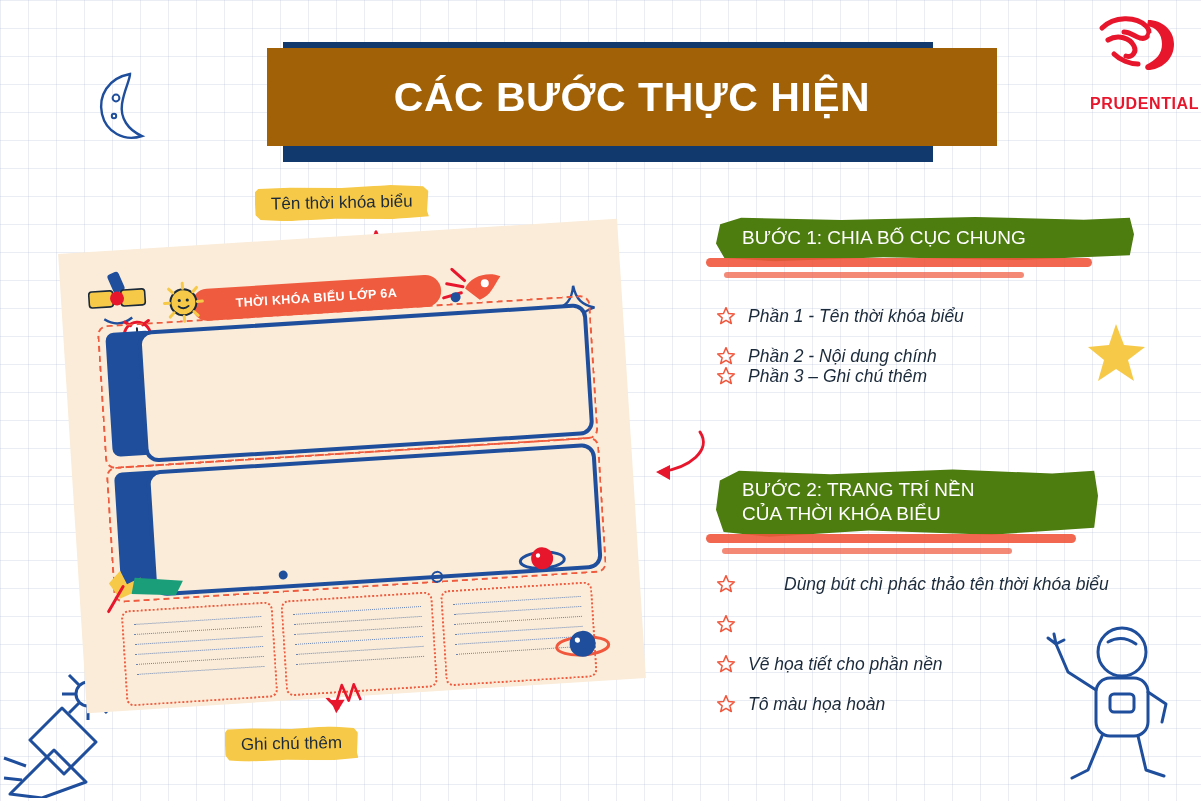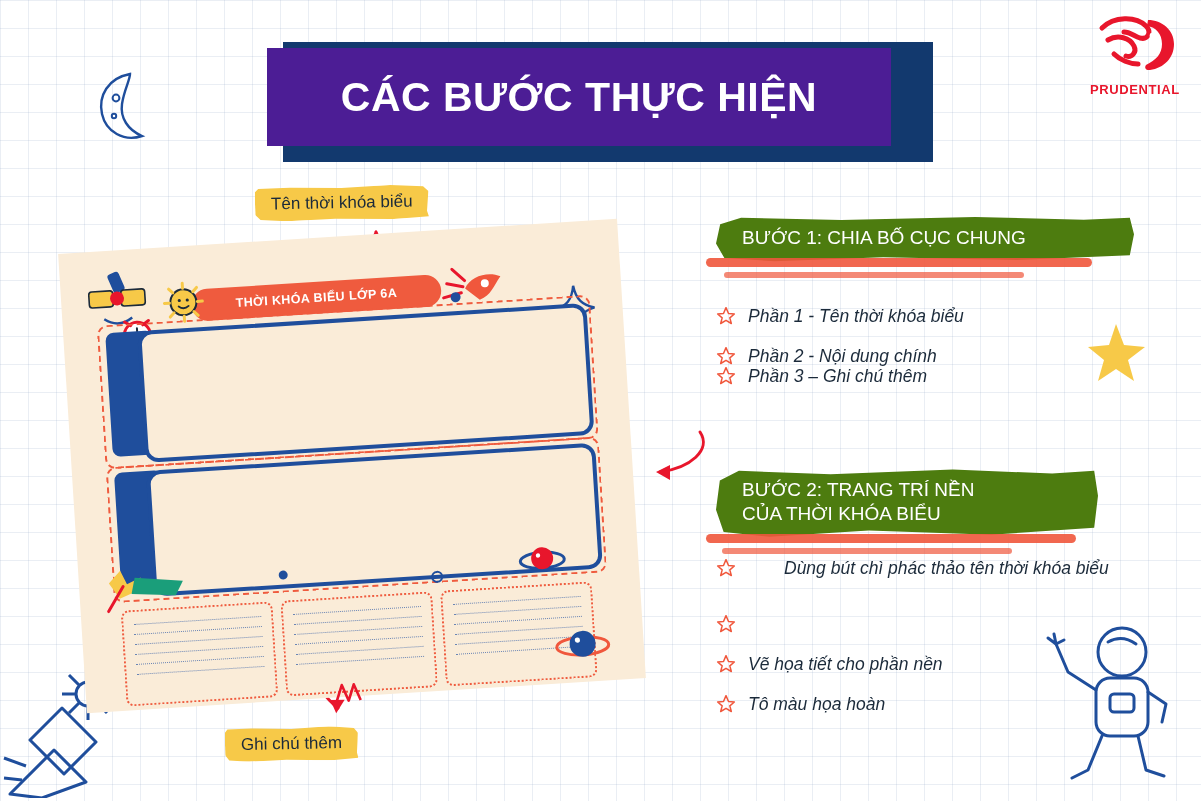--- a/index.html
+++ b/index.html
@@ -17,33 +17,33 @@
     background-size:28px 28px;
     pointer-events:none;
   }
   .abs{position:absolute;}
 
   
   #header-shadow{
     left:283px;top:42px;width:650px;height:120px;background:#12396e;
   }
   #header-banner{
-    left:267px;top:48px;width:624px;height:98px;background:#4c1d95;
+    left:267px;top:48px;width:730px;height:98px;background:#a16207;
     display:flex;align-items:center;justify-content:center;
   }
   #header-title{
     color:#fff;font-size:41px;font-weight:bold;letter-spacing:.5px;
     text-align:center;white-space:nowrap;
   }
 
   
   #logo{left:1090px;top:14px;width:96px;height:86px;}
   #logo-word{
-    position:absolute;left:0;top:68px;width:96px;text-align:left;
-    color:#e8162c;font-size:13px;font-weight:bold;letter-spacing:.6px;
+    position:absolute;left:0;top:81px;width:96px;text-align:center;
+    color:#e8162c;font-size:16px;font-weight:bold;letter-spacing:.6px;
   }
 
   
   .hl{
     color:#1b2a3a;font-size:17px;padding:7px 16px;white-space:nowrap;
     background:#f7c948;
     display:inline-block;
   }
   #hl-ten{left:255px;top:186px;transform:rotate(-1.2deg);}
   #hl-noidung{left:440px;top:463px;}
@@ -310,21 +310,21 @@
   <span class="bullet-text">Phần 3 – Ghi chú thêm</span>
 </div>
 
 <div class="step-banner" id="step2-banner">
   <div>BƯỚC 2: TRANG TRÍ NỀN</div>
   <div>CỦA THỜI KHÓA BIỂU</div>
 </div>
 <div class="step-brush abs" style="left:706px;top:534px;width:370px;height:9px;"></div>
 <div class="step-brush abs" style="left:722px;top:548px;width:290px;height:6px;opacity:.7;"></div>
 
-<div class="bullet-row" style="left:716px;top:558px;gap:48px;">
+<div class="bullet-row" style="left:716px;top:574px;gap:48px;">
   <svg class="star-icon" viewBox="0 0 24 24">
     <path d="M12 2 L15 9 L22 9.6 L16.6 14.2 L18.4 21 L12 17.2 L5.6 21 L7.4 14.2 L2 9.6 L9 9 Z" fill="none" stroke="#f0573c" stroke-width="1.8" stroke-linejoin="round"></path>
   </svg>
   <span class="bullet-text">Dùng bút chì phác thảo tên thời khóa biểu</span>
 </div>
 <div class="bullet-row" style="left:716px;top:614px;">
   <svg class="star-icon" viewBox="0 0 24 24">
     <path d="M12 2 L15 9 L22 9.6 L16.6 14.2 L18.4 21 L12 17.2 L5.6 21 L7.4 14.2 L2 9.6 L9 9 Z" fill="none" stroke="#f0573c" stroke-width="1.8" stroke-linejoin="round"></path>
   </svg>
 </div>

